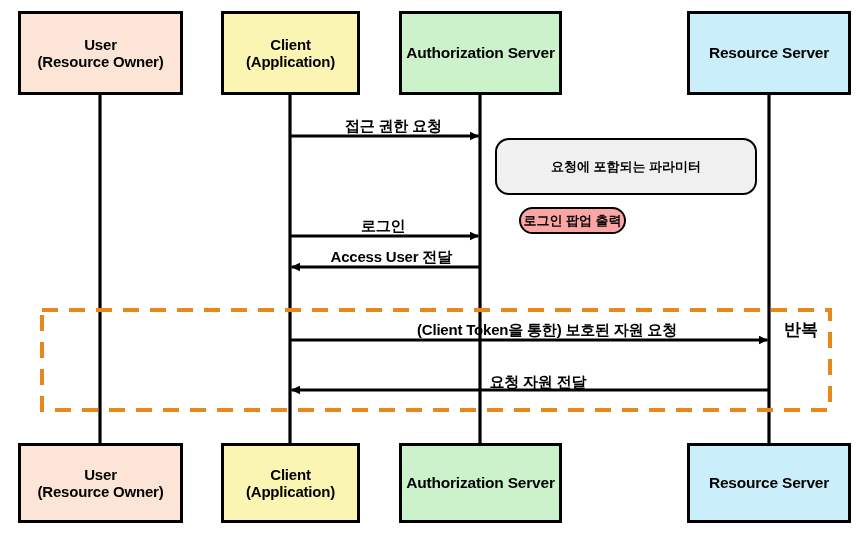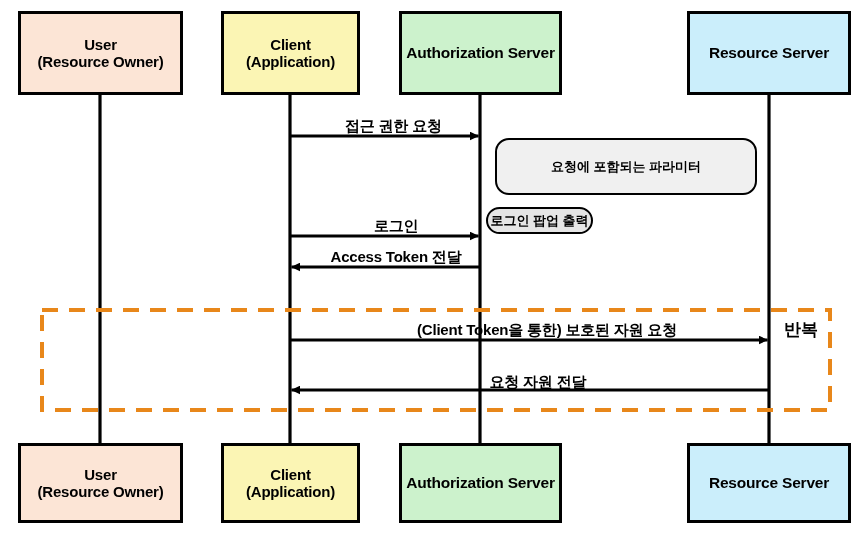--- a/index.html
+++ b/index.html
@@ -153,30 +153,30 @@
       </div>
       <div class="actor-box" style="left: 687px; top: 443px; width: 164px; height: 80px; background: rgb(203, 238, 251); font-size: 15.5px;">
         <div>
           <span class="actor-label">Resource Server</span>
         </div>
       </div>
     </div>
 
   <div id="message-labels">
       <div class="msg-label" style="left: 345px; top: 117px;">접근 권한 요청</div>
-      <div class="msg-label" style="left: 374px; top: 217px;">로그인</div>
-      <div class="msg-label" style="left: 330.5px; top: 248px;">Access Token 전달</div>
+      <div class="msg-label" style="left: 361px; top: 217px;">로그인</div>
+      <div class="msg-label" style="left: 330.5px; top: 248px;">Access User 전달</div>
       <div class="msg-label" style="left: 417px; top: 321px;">(Client Token을 통한) 보호된 자원 요청</div>
       <div class="msg-label" style="left: 489.5px; top: 373px;">요청 자원 전달</div>
     </div>
 
   <div id="notes">
       <div class="note-box" style="left: 495px; top: 138px; width: 262px; height: 57px; background: rgb(240, 240, 240);">
         <div class="note-line-1">요청에 포함되는 파라미터</div>
       </div>
-      <div class="note-box" style="left: 486px; top: 207px; width: 107px; height: 27px; background: #e5e5e5;">
+      <div class="note-box" style="left: 519px; top: 207px; width: 107px; height: 27px; background: #fca5a5;">
         <div class="note-single">로그인 팝업 출력</div>
       </div>
     </div>
 
   <div class="loop-label" style="left: 784px; top: 318px;">반복</div>
 
 </div>
 
 </body></html>

